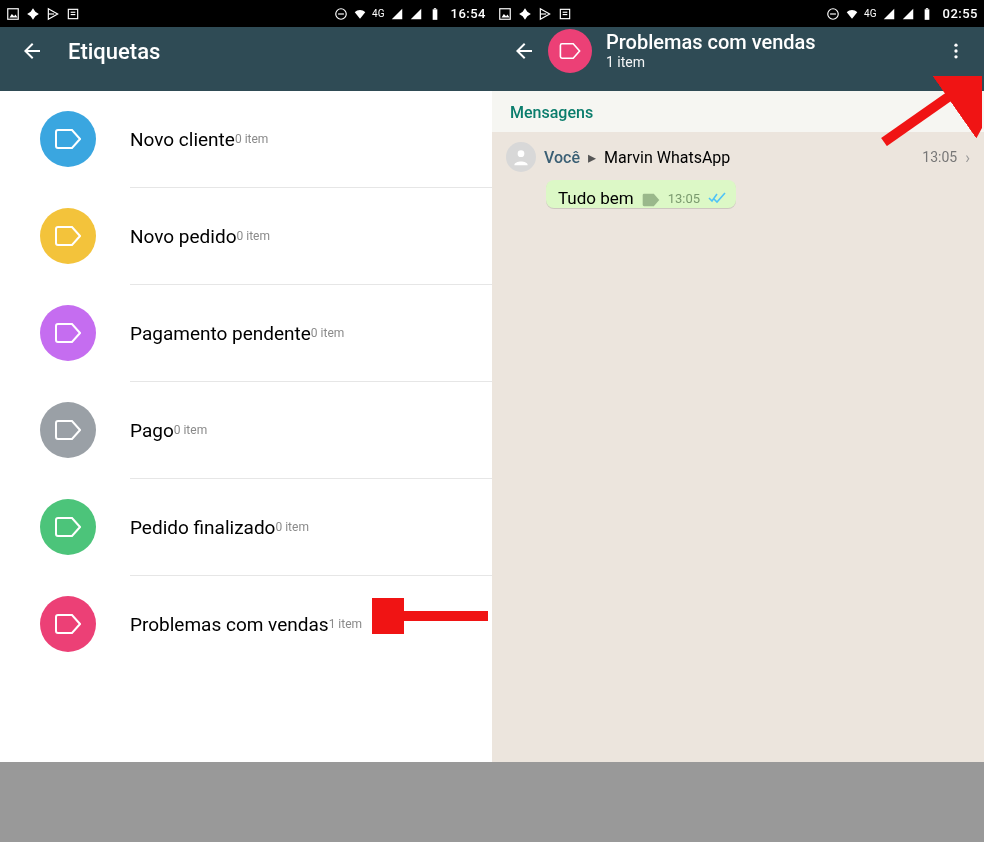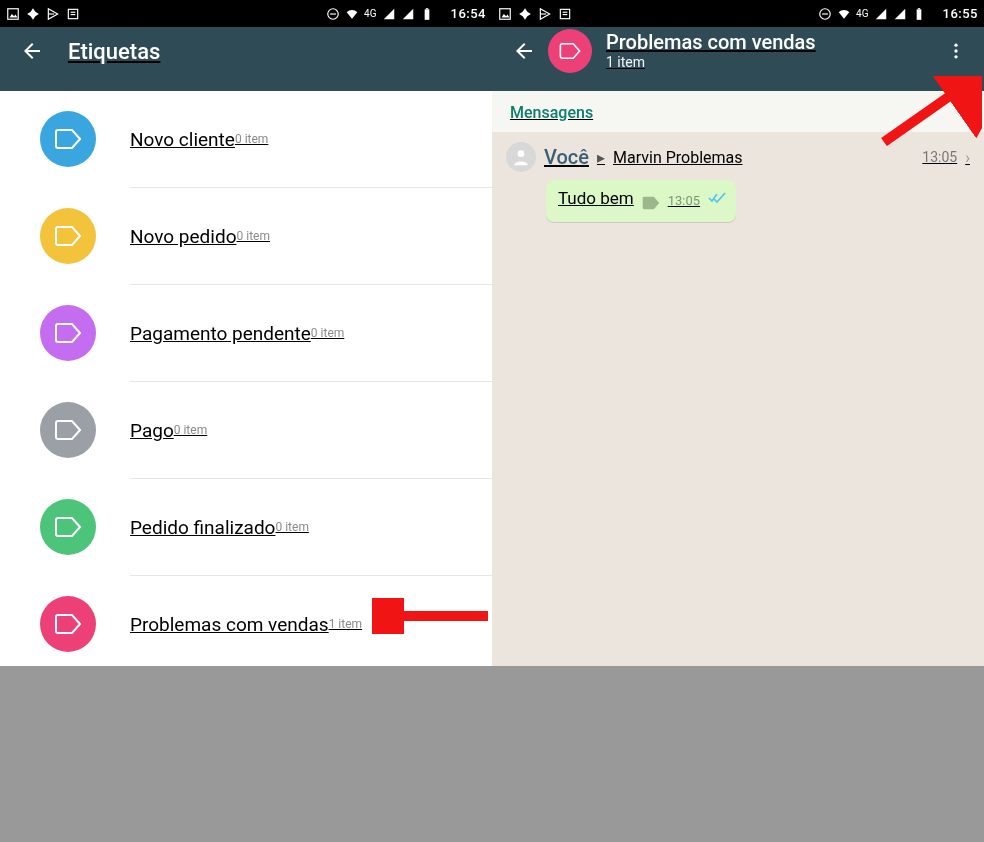--- a/index.html
+++ b/index.html
@@ -5,41 +5,40 @@
   * { margin: 0; padding: 0; box-sizing: border-box; }
   body {
     width: 984px;
     height: 842px;
     font-family: Roboto, "Helvetica Neue", Arial, sans-serif;
     display: flex;
     background: #999;
   }
   .phone {
     width: 492px;
-    height: 666px;
+    height: 762px;
     background: #404040;
     display: flex;
     flex-direction: column;
     position: relative;
-    text-decoration: underline;
   }
   
   .status-bar {
     height: 27px;
     background: #000;
     color: #fff;
     display: flex;
     align-items: center;
     font-size: 13px;
     padding: 0 6px;
   }
   .status-left { display: flex; gap: 6px; align-items: center; }
   .status-right { margin-left: auto; display: flex; gap: 5px; align-items: center; }
   .status-right span { display: inline-flex; align-items: center; }
-  .status-time { font-weight: 500; margin-left: 12px; letter-spacing: 0.5px;}
+  .status-time { font-weight: 500; margin-left: 4px; letter-spacing: 0.5px;}
   .stat-icon { width: 14px; height: 14px; display:inline-block; }
   .stat-icon svg { width:100%; height:100%; }
 
   
   .app-bar {
     height: 64px;
     background: #2f4b55;
     color: #fff;
     display: flex;
     align-items: center;
@@ -105,33 +104,33 @@
   .chat-meta-row {
     display:flex;
     align-items:center;
     padding: 10px 14px 4px 14px;
     gap:8px;
   }
   .avatar {
     width:30px; height:30px; border-radius:50%; background:#d8d8d8;
     display:flex; align-items:center; justify-content:center;
   }
-  .chat-meta-row .from { color:#3a5f74; font-weight:500; font-size:20px;}
+  .chat-meta-row .from { color:#3a5f74; font-weight:500; font-size:16px;}
   .chat-meta-row .arrow { color:#555; }
   .chat-meta-row .to { color:#000; font-size:16px; }
   .chat-meta-row .time { margin-left:auto; color:#777; font-size:14px;}
   .chat-meta-row .chev { color:#999; }
   .bubble-row {
     display:flex; padding: 4px 14px 0 54px;
   }
   .bubble {
     background:#dcf8c6;
     border-radius:8px;
-    padding: 8px 10px 14px 12px;
-    display:flex; align-items:flex-end; gap:8px;
+    padding: 8px 10px 0 12px;
+    display:flex; align-items:center; gap:8px;
     font-size:17px;
     box-shadow: 0 1px 0.5px rgba(0,0,0,0.13);
     position: relative;
   }
   .bubble .tag-mini {
     width:18px; height:14px; display:inline-block;
   }
   .bubble .b-time { font-size:13px; color:#7a9a6e; }
   .bubble .ticks { color:#4fc3f7; }
 
@@ -334,21 +333,21 @@
           <svg viewBox="0 0 24 24">
             <polygon points="3,21 21,21 21,3" fill="#fff"></polygon>
           </svg>
         </span>
       <span class="stat-icon">
           <svg viewBox="0 0 24 24">
             <rect x="8" y="4" width="8" height="18" fill="#fff"></rect>
             <rect x="10" y="2" width="4" height="2" fill="#fff"></rect>
           </svg>
         </span>
-      <span class="status-time">16:55</span>
+      <span class="status-time">02:55</span>
     </div>
   </div>
 
   <div class="app-bar">
     <div class="back">
       <svg width="24" height="24" viewBox="0 0 24 24">
           <path d="M20 11H7.8l5.6-5.6L12 4l-8 8 8 8 1.4-1.4L7.8 13H20z" fill="#fff"></path>
         </svg>
     </div>
     <div class="label-bubble" id="right-bubble" style="background: rgb(236, 64, 118);">
@@ -374,21 +373,21 @@
   <div class="chat-body">
     <div class="chat-meta-row">
       <div class="avatar">
         <svg width="20" height="20" viewBox="0 0 24 24">
             <circle cx="12" cy="8" r="4" fill="#fff"></circle>
             <path d="M4 22 C4 16 20 16 20 22 Z" fill="#fff"></path>
           </svg>
       </div>
       <span class="from">Você</span>
       <span class="arrow">▸</span>
-      <span class="to">Marvin Problemas</span>
+      <span class="to">Marvin WhatsApp</span>
       <span class="time">13:05</span>
       <span class="chev">›</span>
     </div>
     <div class="bubble-row">
       <div class="bubble">
         <span>Tudo bem</span>
         <span class="tag-mini">
           <svg viewBox="0 0 26 20">
               <path d="M1 3 Q1 1 3 1 H17 L25 10 L17 19 H3 Q1 19 1 17 Z" fill="#9ab88b"></path>
             </svg>

